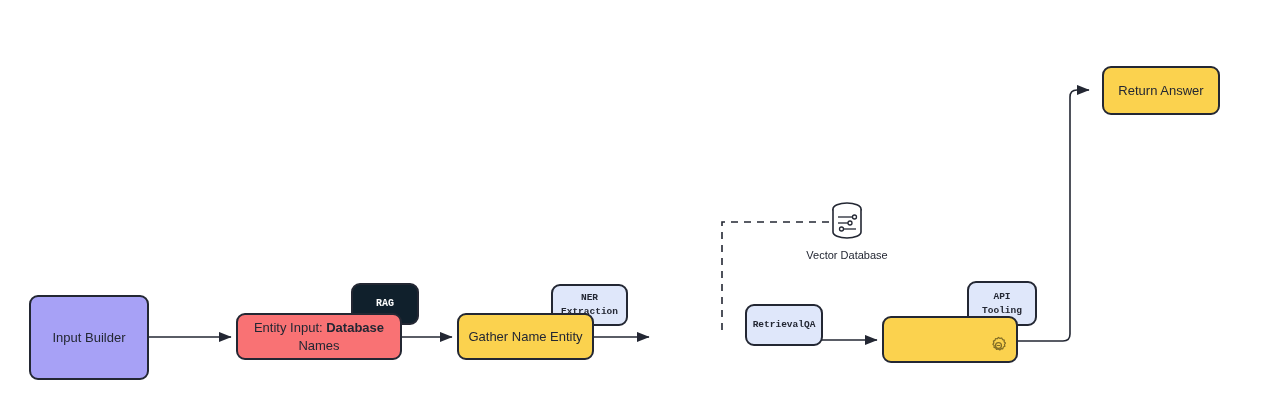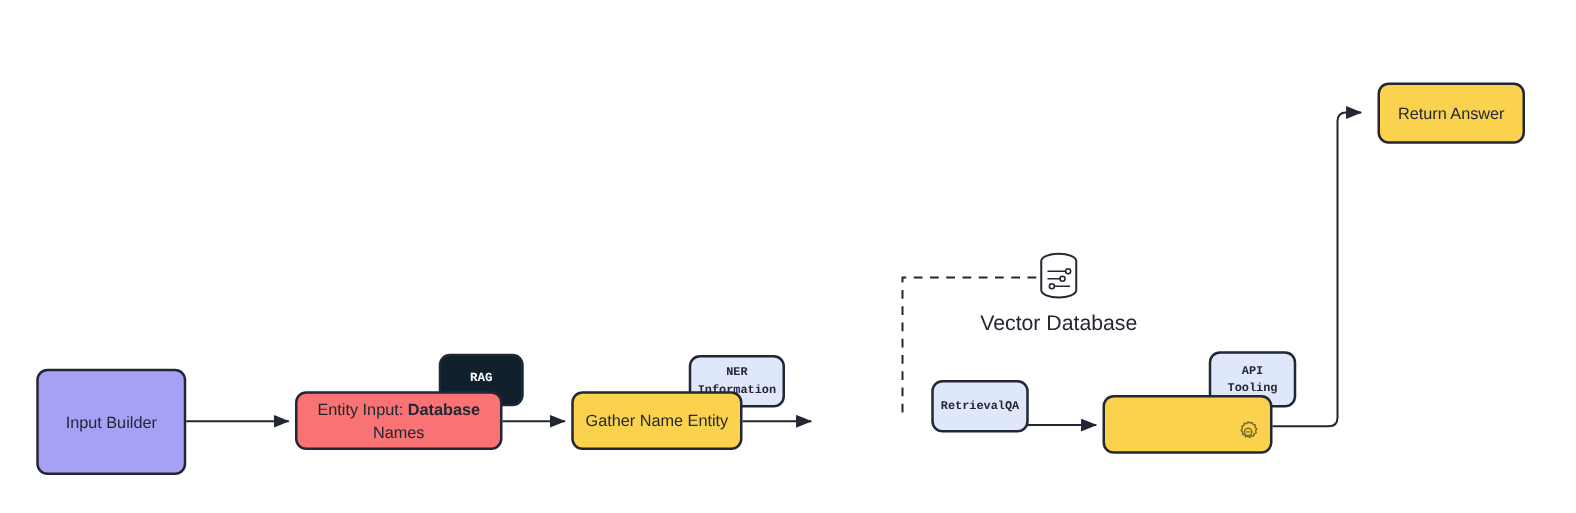--- a/index.html
+++ b/index.html
@@ -64,21 +64,21 @@
   }
   .dbnode {
     position: absolute;
     z-index: 5;
     display: flex;
     flex-direction: column;
     align-items: center;
   }
   .dbnode .dblabel {
     margin-top: 5px;
-    font-size: 17px;
+    font-size: 11px;
     color: #232733;
     white-space: nowrap;
   }
   .gear {
     position: absolute;
     z-index: 6;
     opacity: .85;
   }
 </style>
 </head>
@@ -105,21 +105,21 @@
 
     <path d="M722,330 L722,222 L829,222" stroke="#232733" stroke-width="1.6" fill="none" stroke-dasharray="7,6"></path>
   </svg>
 
   <div class="badge dark" style="left:351px; top:283px; width:68px; height:42px;">
     <span>RAG</span>
   </div>
 
   <div class="badge" style="left:551px; top:284px; width:77px; height:42px;">
     <span>NER
-Information</span>
+Extraction</span>
   </div>
 
   <div class="badge" style="left:745px; top:284px; width:78px; height:42px;margin-top:20px;">
     <span>RetrievalQA</span>
   </div>
 
   <div class="badge" style="left:967px; top:281px; width:70px; height:45px;">
     <span>API
 Tooling</span>
   </div>

